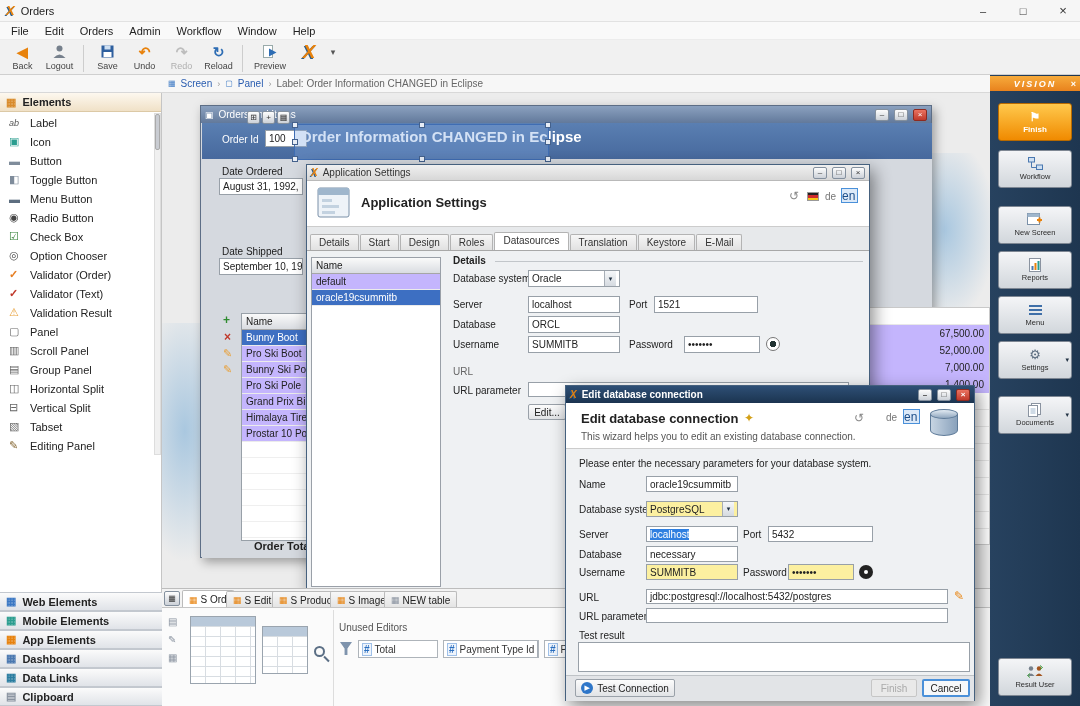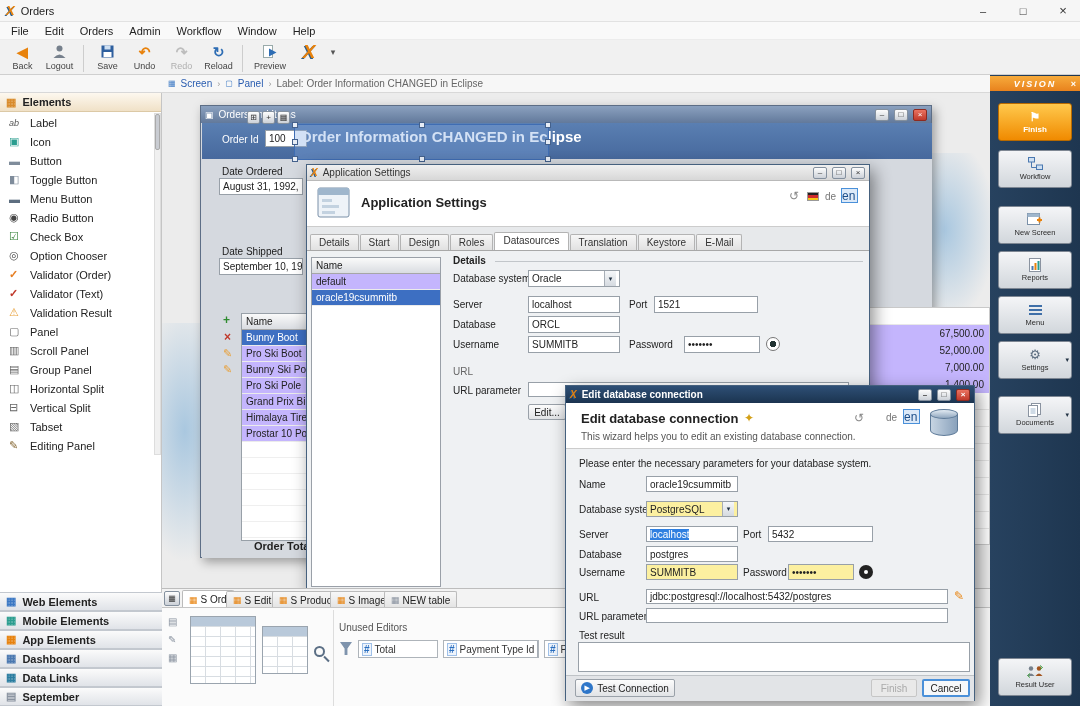--- a/index.html
+++ b/index.html
@@ -270,21 +270,21 @@
     <div class="acc" style="top:556px">
         <span style="color:#4a78b0">▦</span>
         <span>Dashboard</span>
       </div>
     <div class="acc" style="top:575px">
         <span style="color:#2a7da0">▦</span>
         <span>Data Links</span>
       </div>
     <div class="acc" style="top:594px">
         <span style="color:#8a93a0">▤</span>
-        <span>September</span>
+        <span>Clipboard</span>
       </div>
   </div>
 
   <div class="r canvas" style="left:162px;top:93px;width:828px;height:495px">
     <div class="splash" style="left:-20px;top:230px;width:95px;height:240px"></div>
     <div class="splash" style="left:740px;top:60px;width:95px;height:170px"></div>
     <div class="splash" style="left:690px;top:420px;width:130px;height:70px"></div>
 
     <div class="r dwin" style="left:38px;top:12px;width:732px;height:453px">
       <div class="r wbar" style="left:0;top:0;width:730px;height:17px">
@@ -554,21 +554,21 @@
     <span class="lbl10 r" style="left:13px;top:143px">Server</span>
     <div class="fld" style="left:80px;top:140px;width:92px;height:16px">
         <span style="background:#2f7fe0;color:#fff">localhost</span>
       </div>
     <span class="lbl10 r" style="left:177px;top:143px">Port</span>
     <div class="fld" style="left:202px;top:140px;width:105px;height:16px">
         <span>5432</span>
       </div>
     <span class="lbl10 r" style="left:13px;top:163px">Database</span>
     <div class="fld" style="left:80px;top:160px;width:92px;height:16px">
-        <span>postgres</span>
+        <span>necessary</span>
       </div>
     <span class="lbl10 r" style="left:13px;top:181px">Username</span>
     <div class="fld yellow" style="left:80px;top:178px;width:92px;height:16px">
         <span>SUMMITB</span>
       </div>
     <span class="lbl10 r" style="left:177px;top:181px">Password</span>
     <div class="fld yellow" style="left:222px;top:178px;width:66px;height:16px">
         <span>•••••••</span>
       </div>
     <span class="eyed" style="left:293px;top:179px">

